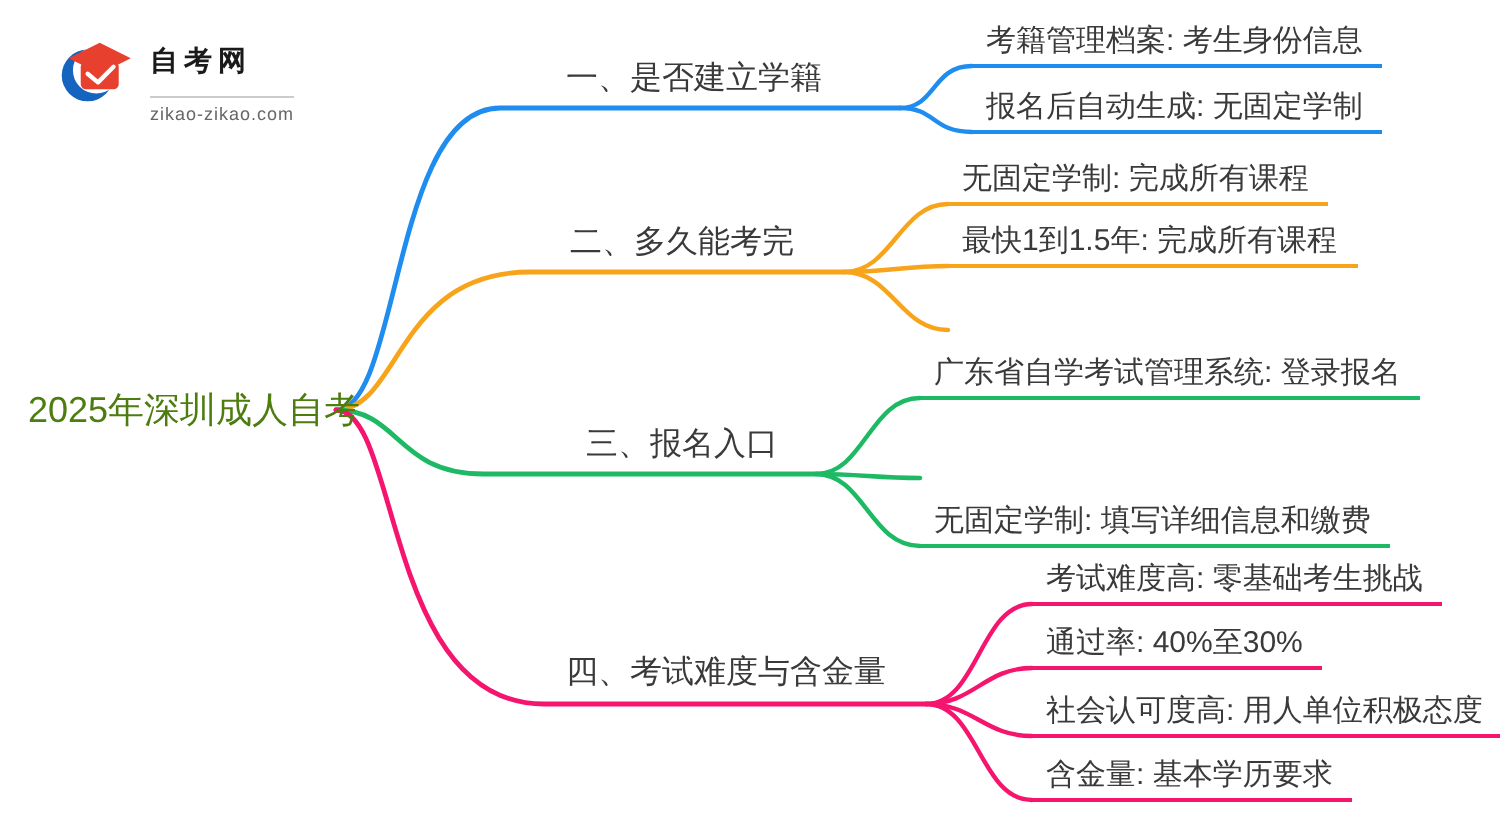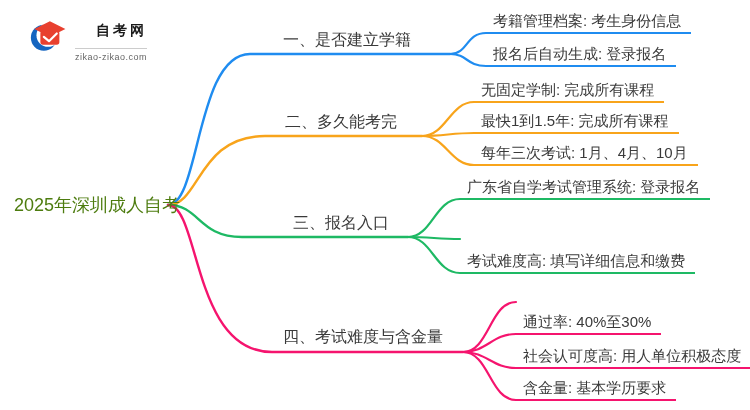--- a/index.html
+++ b/index.html
@@ -1,19 +1,18 @@
 <!DOCTYPE html>
 <html><head>
 <meta charset="utf-8">
 <style>
   html,body{margin:0;padding:0;background:#fff;}
   .canvas{
     position:relative;width:750px;height:410px;background:#fff;overflow:hidden;
     font-family:"Liberation Sans","DejaVu Sans",sans-serif;
-    text-align:right;
   }
   .wires{position:absolute;left:0;top:0;width:750px;height:410px;}
   .wires path{fill:none;stroke-linecap:round;}
   .trunk{stroke-width:2.4;}
   .connector{stroke-width:2.2;}
   .root-label{
     position:absolute;left:14px;top:192px;height:26px;line-height:26px;
     font-size:18px;color:#4d7c0f;white-space:nowrap;
   }
   .branch-label{
@@ -76,26 +75,26 @@
   </div>
 
   <div class="root-label">2025年深圳成人自考</div>
 
   <div class="branch-label" style="left:283px;top:29px;">一、是否建立学籍</div>
   <div class="branch-label" style="left:293px;top:212px;">三、报名入口</div>
   <div class="branch-label" style="left:285px;top:111px;">二、多久能考完</div>
   <div class="branch-label" style="left:283px;top:326px;">四、考试难度与含金量</div>
 
   <div class="leaf" style="left: 486px; top: 10px; border-bottom-color: rgb(31, 140, 240);">考籍管理档案: 考生身份信息</div>
-  <div class="leaf" style="left: 486px; top: 43px; border-bottom-color: rgb(31, 140, 240);">报名后自动生成: 登录报名</div>
+  <div class="leaf" style="left: 486px; top: 43px; border-bottom-color: rgb(31, 140, 240);">报名后自动生成: 无固定学制</div>
 
   <div class="leaf" style="left: 474px; top: 79px; border-bottom-color: rgb(248, 164, 27);">无固定学制: 完成所有课程</div>
   <div class="leaf" style="left: 474px; top: 110px; border-bottom-color: rgb(248, 164, 27);">最快1到1.5年: 完成所有课程</div>
-  <div class="leaf" style="left: 474px; top: 142px; border-bottom-color: rgb(248, 164, 27);">每年三次考试: 1月、4月、10月</div>
 
   <div class="leaf" style="left: 460px; top: 176px; border-bottom-color: rgb(30, 185, 100);">广东省自学考试管理系统: 登录报名</div>
-  <div class="leaf" style="left: 460px; top: 250px; border-bottom-color: rgb(30, 185, 100);">考试难度高: 填写详细信息和缴费</div>
+  <div class="leaf" style="left: 460px; top: 250px; border-bottom-color: rgb(30, 185, 100);">无固定学制: 填写详细信息和缴费</div>
 
+  <div class="leaf" style="left: 516px; top: 279px; border-bottom-color: rgb(245, 20, 110);">考试难度高: 零基础考生挑战</div>
   <div class="leaf" style="left: 516px; top: 311px; border-bottom-color: rgb(245, 20, 110);">通过率: 40%至30%</div>
   <div class="leaf" style="left: 516px; top: 345px; border-bottom-color: rgb(245, 20, 110);">社会认可度高: 用人单位积极态度</div>
   <div class="leaf" style="left: 516px; top: 377px; border-bottom-color: rgb(245, 20, 110);">含金量: 基本学历要求</div>
 
 </div>
 
 </body></html>

